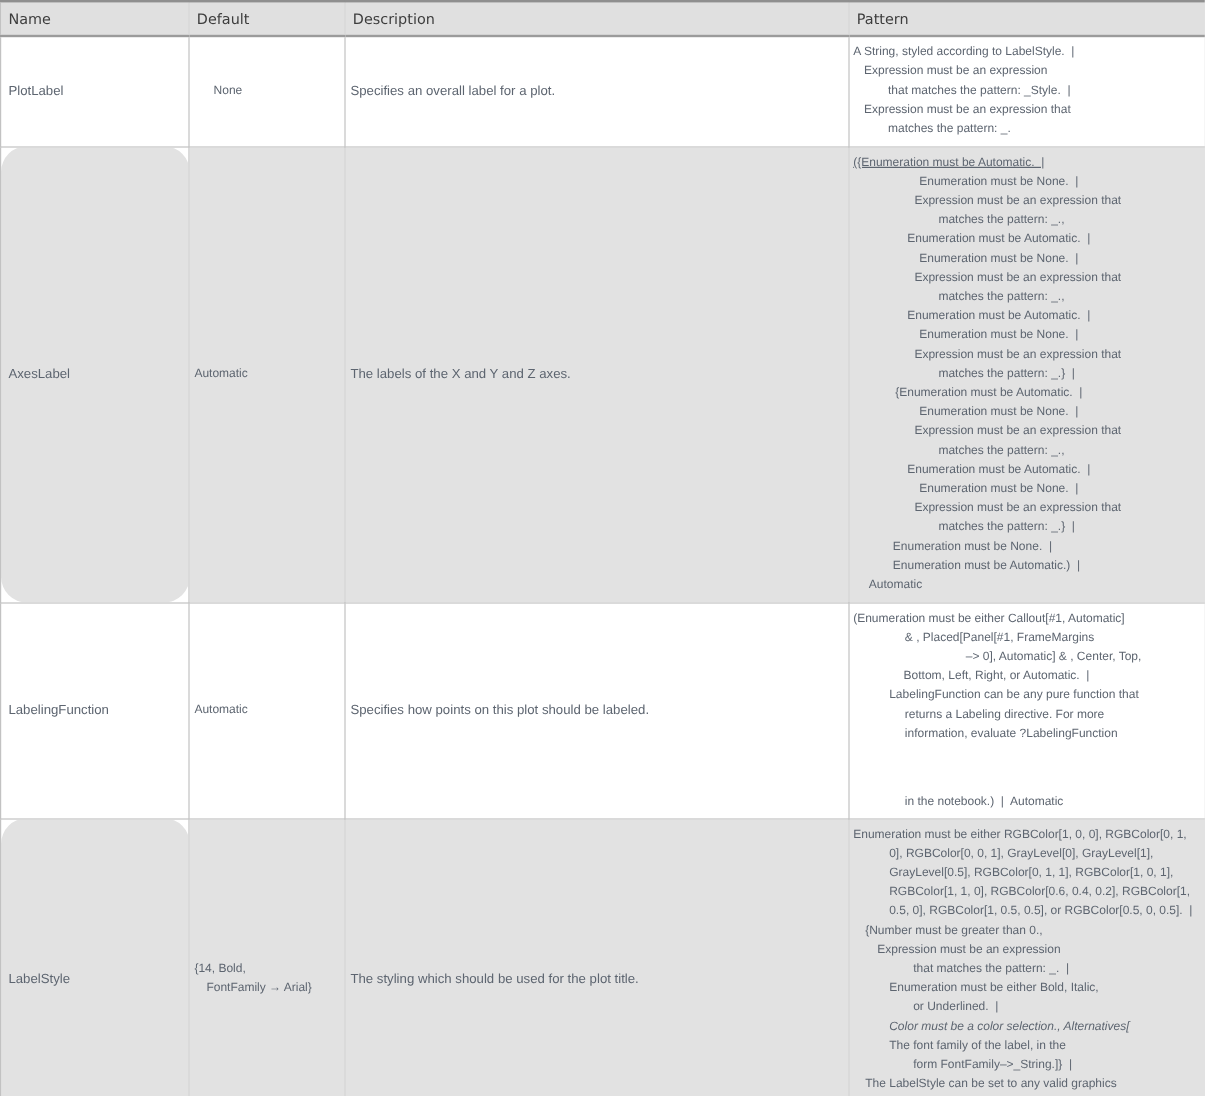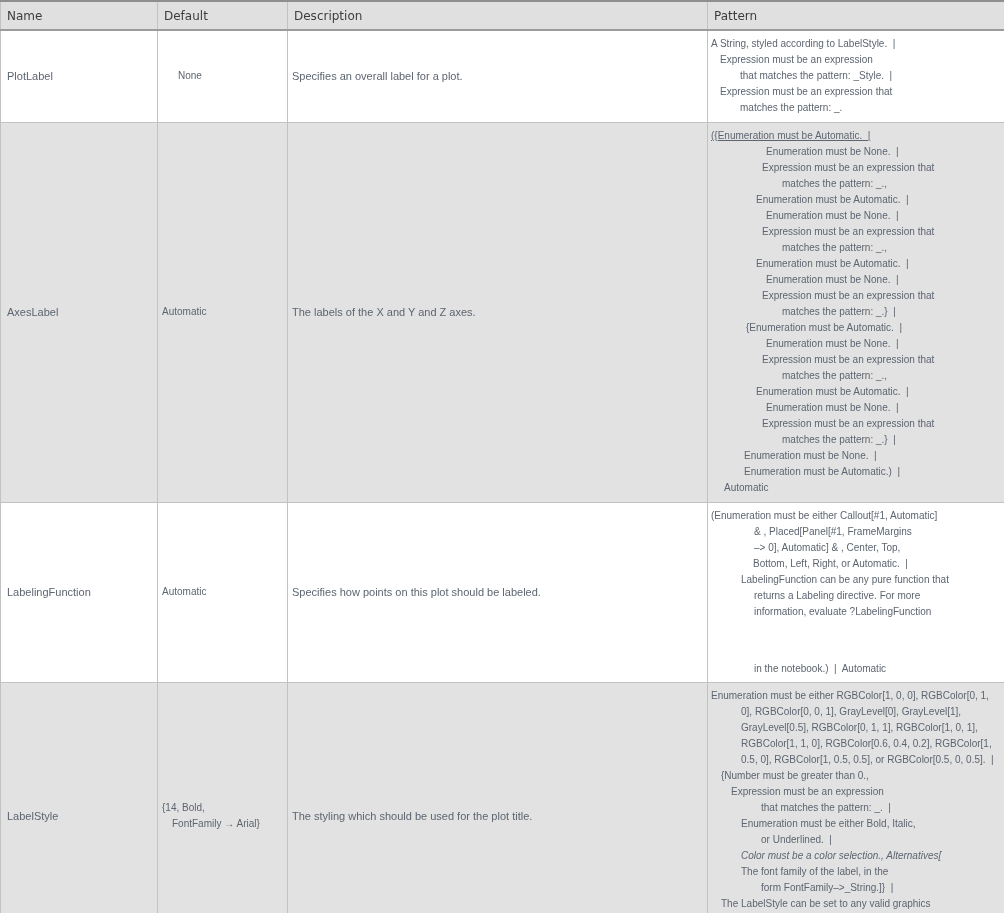--- a/index.html
+++ b/index.html
@@ -16,21 +16,21 @@
   thead tr{height:29px;}
   thead th{background:var(--header-bg);border-bottom:2px solid var(--header-sep);
            font-family:"DejaVu Sans",sans-serif;font-weight:normal;font-size:12px;
            color:var(--header-text);text-align:left;padding:0 0 0 6px;}
   tbody tr:nth-child(1){height:92px;}
   tbody tr:nth-child(2){height:380px;}
   tbody tr:nth-child(3){height:141px;}
   tbody tr:nth-child(4){height:268px;}
   tbody tr:nth-child(even) td{background:var(--row-alt-bg);}
   td{font-size:11px;line-height:16px;color:var(--body-text);}
-  td.c-name{padding-left:6px;}
+  td.c-name{padding-left:6px;border-radius:21px;}
   td.c-default,td.c-desc{padding-left:4px;}
   td.c-pattern{padding:5px 2px 5px 3px;}
   .line{white-space:pre;font-size:10px;line-height:16px;color:var(--body-text);}
 </style>
 </head>
 <body>
 
 <table>
   <colgroup>
     <col style="width:157px">
@@ -95,21 +95,21 @@
       </tr>
       <tr>
         <td class="c-name">LabelingFunction</td>
         <td class="c-default">
           <div class="line" style="padding-left: 0px;">Automatic</div>
         </td>
         <td class="c-desc">Specifies how points on this plot should be labeled.</td>
         <td class="c-pattern">
           <div class="line" style="padding-left: 0px;">(Enumeration must be either Callout[#1, Automatic]</div>
           <div class="line" style="padding-left: 43px;">&amp; , Placed[Panel[#1, FrameMargins</div>
-          <div class="line" style="padding-left: 43px;">–&gt; 0], Automatic] &amp; , Center, Top,</div>
+          <div class="line" style="padding-left: 43px; text-align: center;">–&gt; 0], Automatic] &amp; , Center, Top,</div>
           <div class="line" style="padding-left: 42px;">Bottom, Left, Right, or Automatic.  |</div>
           <div class="line" style="padding-left: 30px;">LabelingFunction can be any pure function that</div>
           <div class="line" style="padding-left: 43px;">returns a Labeling directive. For more</div>
           <div class="line" style="padding-left: 43px;">information, evaluate ?LabelingFunction</div>
           <div class="line" style="padding-left: 43px; margin-top: 41px;">in the notebook.)  |  Automatic</div>
         </td>
       </tr>
       <tr>
         <td class="c-name">LabelStyle</td>
         <td class="c-default">

